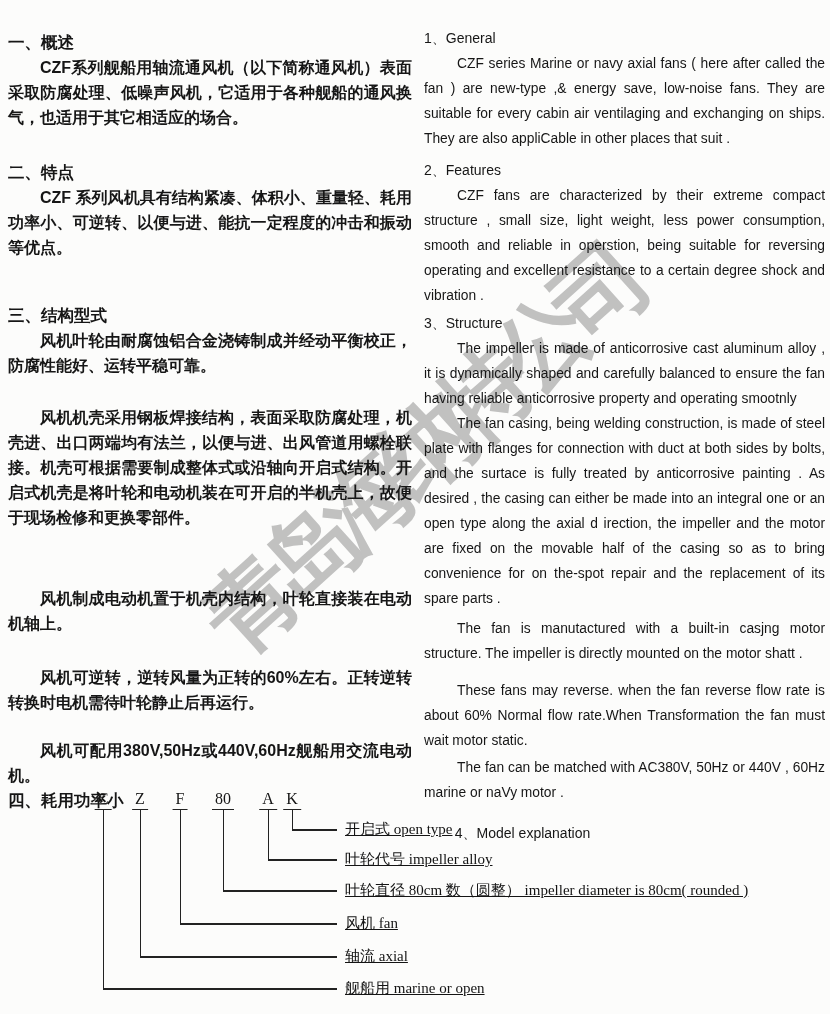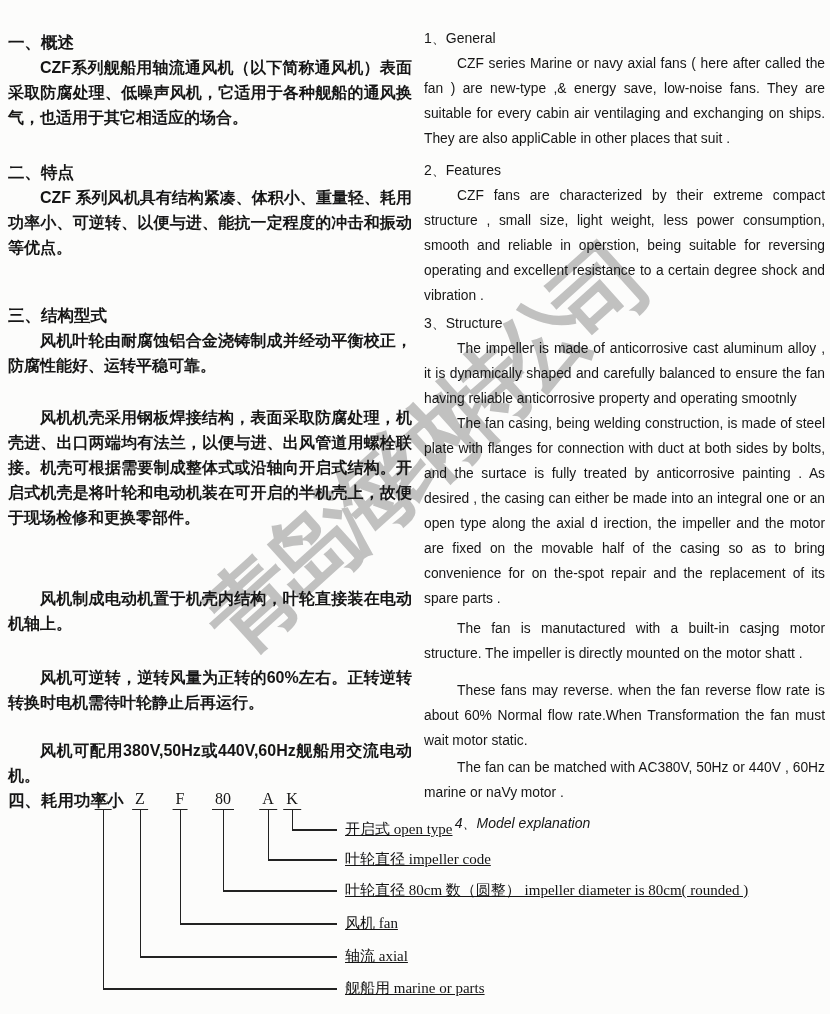--- a/index.html
+++ b/index.html
@@ -62,21 +62,21 @@
     <h2 class="en-h">1、General</h2>
     <p class="en-p">CZF series Marine or navy axial fans ( here after called the fan ) are new-type ,&amp; energy save, low-noise fans. They are suitable for every cabin air ventilaging and exchanging on ships. They are also appliCable in other places that suit .</p>
     <h2 class="en-h" style="margin-top:7px;">2、Features</h2>
     <p class="en-p">CZF fans are characterized by their extreme compact structure , small size, light weight, less power consumption, smooth and reliable in operstion, being suitable for reversing operating and excellent resistance to a certain degree shock and vibration .</p>
     <h2 class="en-h" style="margin-top:3px;">3、Structure</h2>
     <p class="en-p">The impeller is made of anticorrosive cast aluminum alloy , it is dynamically shaped and carefully balanced to ensure the fan having reliable anticorrosive property and operating smootnly</p>
     <p class="en-p">The fan casing, being welding construction, is made of steel plate with flanges for connection with duct at both sides by bolts, and the surtace is fully treated by anticorrosive painting . As desired , the casing can either be made into an integral one or an open type along the axial d irection, the impeller and the motor are fixed on the movable half of the casing so as to bring convenience for on the-spot repair and the replacement of its spare parts .</p>
     <p class="en-p" style="margin-top:5px;">The fan is manutactured with a built-in casjng motor structure. The impeller is directly mounted on the motor shatt .</p>
     <p class="en-p" style="margin-top:12px;">These fans may reverse. when the fan reverse flow rate is about 60% Normal flow rate.When Transformation the fan must wait motor static.</p>
     <p class="en-p" style="margin-top:2px;">The fan can be matched with AC380V, 50Hz or 440V , 60Hz marine or naVy motor .</p>
-    <h2 class="en-h indent" style="margin-top:6px;font-style:italic;">4、Model explanation</h2>
+    <h2 class="en-h indent" style="margin-top:16px;">4、Model explanation</h2>
   </div>
 
   <div class="diagram">
     <span class="dletter" style="left:103px;">C</span>
     <span class="dletter" style="left:140px;">Z</span>
     <span class="dletter" style="left:180px;">F</span>
     <span class="dletter" style="left:223px;">80</span>
     <span class="dletter" style="left:268px;">A</span>
     <span class="dletter" style="left:292px;">K</span>
 
@@ -88,20 +88,20 @@
     <div class="vl" style="left:102.5px;height:178px;"></div>
 
     <div class="hl" style="top:44px;left:292px;width:45px;"></div>
     <div class="hl" style="top:74px;left:268px;width:69px;"></div>
     <div class="hl" style="top:105px;left:223px;width:114px;"></div>
     <div class="hl" style="top:138px;left:180px;width:157px;"></div>
     <div class="hl" style="top:171px;left:140px;width:197px;"></div>
     <div class="hl" style="top:203px;left:103px;width:234px;"></div>
 
     <div class="dlabel" style="top:34px;">开启式 open type</div>
-    <div class="dlabel" style="top:64px;">叶轮直径 impeller code</div>
+    <div class="dlabel" style="top:64px;">叶轮代号 impeller alloy</div>
     <div class="dlabel" style="top:95px;">叶轮直径 80cm 数（圆整） impeller diameter is 80cm( rounded )</div>
     <div class="dlabel" style="top:128px;">风机 fan</div>
     <div class="dlabel" style="top:161px;">轴流 axial</div>
-    <div class="dlabel" style="top:193px;">舰船用 marine or parts</div>
+    <div class="dlabel" style="top:193px;">舰船用 marine or open</div>
   </div>
 
 </div>
 
 </body></html>

